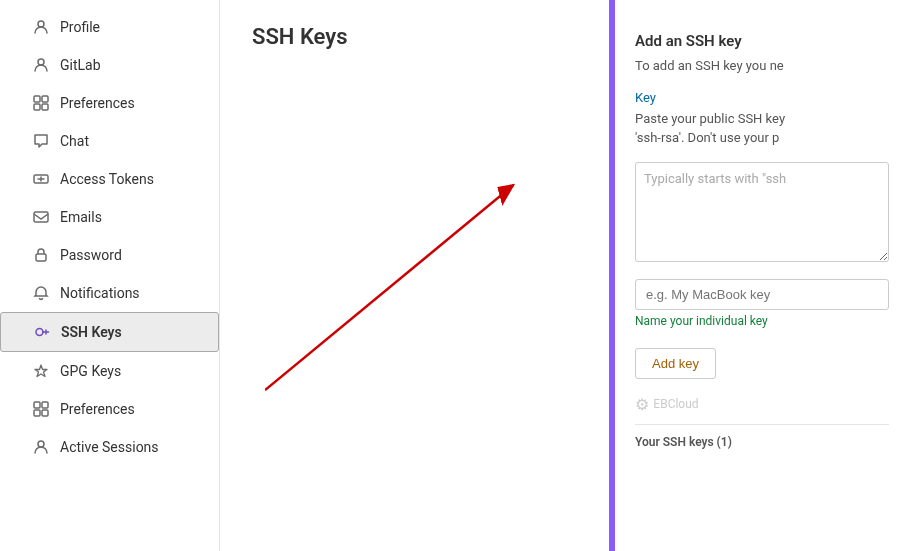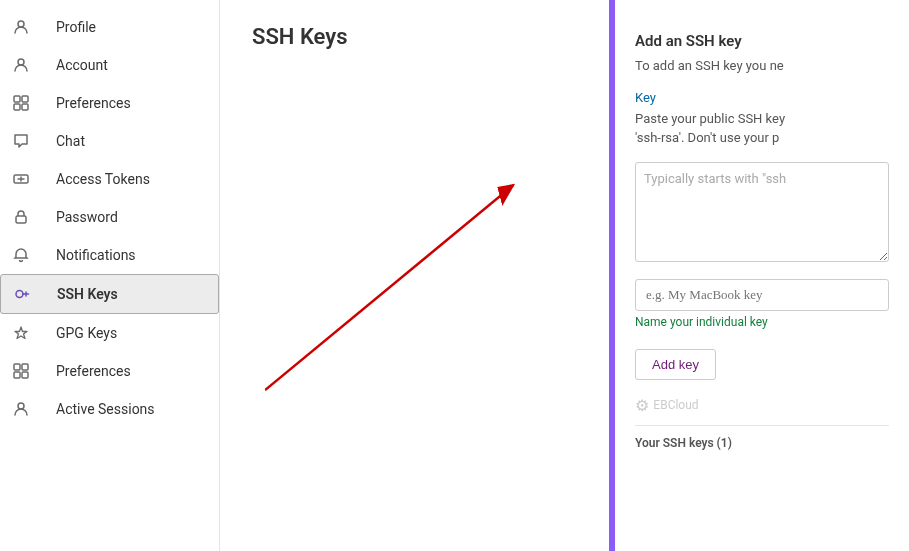--- a/index.html
+++ b/index.html
@@ -22,22 +22,22 @@
       border-right: 1px solid #e5e5e5;
       display: flex;
       flex-direction: column;
       overflow-y: auto;
       padding: 8px 0;
     }
 
     .sidebar-item {
       display: flex;
       align-items: center;
-      gap: 26px;
-      padding: 10px 12px;
+      gap: 10px;
+      padding: 10px 32px;
       cursor: pointer;
       color: #333;
       font-size: 14px;
       border-radius: 0;
       text-decoration: none;
       position: relative;
     }
 
     .sidebar-item.active {
       background: #ececec;
@@ -138,32 +138,32 @@
     }
 
     .title-input {
       width: 100%;
       border: 1px solid #ccc;
       border-radius: 3px;
       padding: 7px 10px;
       font-size: 13px;
       color: #aaa;
       margin-bottom: 4px;
-      font-family: Liberation Serif, serif;
+      font-family: Liberation Sans, sans-serif;
     }
 
     .add-key-btn {
       margin-top: 10px;
       padding: 7px 16px;
       background: #fff;
       border: 1px solid #ccc;
       border-radius: 3px;
       font-size: 13px;
       cursor: pointer;
-      color: #701a75;
+      color: #a16207;
       margin-bottom: 14px;
     }
 
     .watermark {
       font-size: 12px;
       color: #ccc;
       display: flex;
       align-items: center;
       gap: 4px;
       margin-top: 2px;
@@ -191,21 +191,21 @@
     </span>
     <span>Profile</span>
   </div>
   <div class="sidebar-item">
     <span class="icon">
       <svg width="16" height="16" viewBox="0 0 16 16" fill="none">
           <circle cx="8" cy="5" r="3" stroke="#6b6b6b" stroke-width="1.5"></circle>
           <path d="M2 14c0-3.314 2.686-6 6-6s6 2.686 6 6" stroke="#6b6b6b" stroke-width="1.5" stroke-linecap="round"></path>
         </svg>
     </span>
-    <span>Account</span>
+    <span>GitLab</span>
   </div>
   <div class="sidebar-item">
     <span class="icon">
       <svg width="16" height="16" viewBox="0 0 16 16" fill="none">
           <rect x="1" y="1" width="6" height="6" rx="1" stroke="#6b6b6b" stroke-width="1.5"></rect>
           <rect x="9" y="1" width="6" height="6" rx="1" stroke="#6b6b6b" stroke-width="1.5"></rect>
           <rect x="1" y="9" width="6" height="6" rx="1" stroke="#6b6b6b" stroke-width="1.5"></rect>
           <rect x="9" y="9" width="6" height="6" rx="1" stroke="#6b6b6b" stroke-width="1.5"></rect>
         </svg>
     </span>
@@ -220,20 +220,29 @@
     <span>Chat</span>
   </div>
   <div class="sidebar-item">
     <span class="icon">
       <svg width="16" height="16" viewBox="0 0 16 16" fill="none">
           <rect x="1" y="4" width="14" height="8" rx="1.5" stroke="#6b6b6b" stroke-width="1.5"></rect>
           <path d="M5 8h6M8 6v4" stroke="#6b6b6b" stroke-width="1.5" stroke-linecap="round"></path>
         </svg>
     </span>
     <span>Access Tokens</span>
+  </div>
+  <div class="sidebar-item">
+    <span class="icon">
+      <svg width="16" height="16" viewBox="0 0 16 16" fill="none">
+          <rect x="1" y="3" width="14" height="10" rx="1.5" stroke="#6b6b6b" stroke-width="1.5"></rect>
+          <path d="M1 5l7 5 7-5" stroke="#6b6b6b" stroke-width="1.5"></path>
+        </svg>
+    </span>
+    <span>Emails</span>
   </div>
   <div class="sidebar-item">
     <span class="icon">
       <svg width="16" height="16" viewBox="0 0 16 16" fill="none">
           <rect x="3" y="7" width="10" height="7" rx="1.5" stroke="#6b6b6b" stroke-width="1.5"></rect>
           <path d="M5 7V5a3 3 0 016 0v2" stroke="#6b6b6b" stroke-width="1.5"></path>
         </svg>
     </span>
     <span>Password</span>
   </div>

